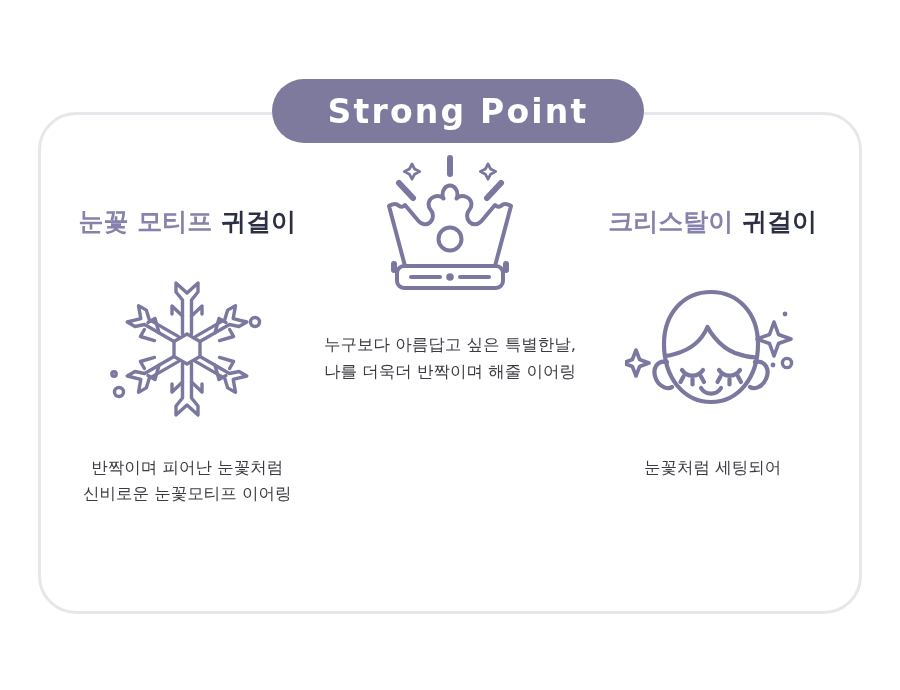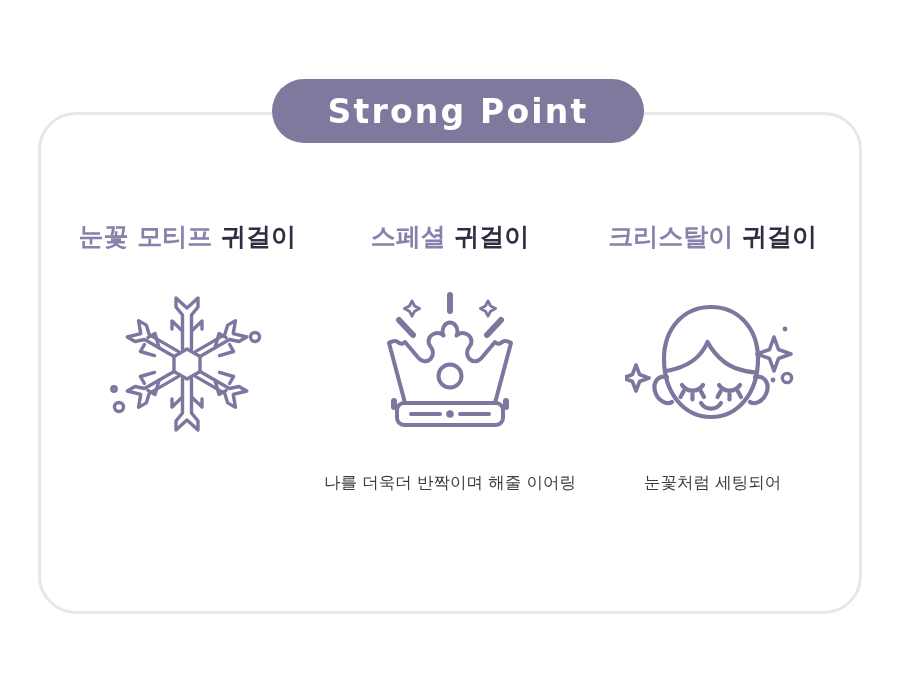--- a/index.html
+++ b/index.html
@@ -57,21 +57,21 @@
     font-weight: bold;
     letter-spacing: 2.2px;
     line-height: 1;
     font-family: "DejaVu Sans", "Liberation Sans", sans-serif;
   }
 
   
   .columns {
     position: absolute;
     left: 38px;
-    top: 128px;
+    top: 113px;
     width: 824px;
     height: 502px;
     display: flex;
     align-items: flex-start;
     justify-content: space-between;
     box-sizing: border-box;
     padding: 0 18px;
     z-index: 3;
   }
 
@@ -166,27 +166,27 @@
 
           <path d="M98 92.5 L127.4 109.5 L137 107.5 L144.8 112 L131.2 115.4 L133.5 128.4 L125.7 123.9 L122.8 114.4 L93.4 97.4"></path>
           <path d="M113 101.2 L117 115.5 L124 111.5"></path>
           <path d="M117.5 93.4 L131.6 97.5 L127.6 104.5"></path>
 
           <circle cx="153" cy="58" r="4.5"></circle>
           <circle cx="17" cy="128" r="4.5"></circle>
           <circle cx="12" cy="110" r="2.2"></circle>
         </svg>
       </div>
+      <div class="col-desc">
+        <span>반짝이며 피어난 눈꽃처럼</span>
+        <span>신비로운 눈꽃모티프 이어링</span>
+      </div>
     </div>
 
     <div class="col">
-      <div class="col-heading">
-        <span class="hl">스페셜</span>
-        <span class="dk">귀걸이</span>
-      </div>
       <div class="icon-wrap">
         <svg width="170" height="170" viewBox="0 0 170 170" fill="none" stroke="#7b78a0" stroke-width="4" stroke-linecap="round" stroke-linejoin="round">
 
           <path d="M85 16 L85 32" stroke-width="6"></path>
           <path d="M34 41 L48 56" stroke-width="6"></path>
           <path d="M136 41 L122 56" stroke-width="6"></path>
 
           <path d="M47 22 L49.6 27 L54.6 29.6 L49.6 32.2 L47 37.2 L44.4 32.2 L39.4 29.6 L44.4 27 Z" stroke-width="2.8"></path>
           <path d="M123 22 L125.6 27 L130.6 29.6 L125.6 32.2 L123 37.2 L120.4 32.2 L115.4 29.6 L120.4 27 Z" stroke-width="2.8"></path>
 
@@ -213,20 +213,21 @@
 
           <rect x="32" y="124" width="106" height="22" rx="7"></rect>
           <path d="M46 135 L75 135"></path>
           <path d="M95 135 L124 135"></path>
           <circle cx="85" cy="135" r="1.8" fill="#7b78a0"></circle>
           <path d="M29 122 L29 128" stroke-width="6"></path>
           <path d="M141 122 L141 128" stroke-width="6"></path>
         </svg>
       </div>
       <div class="col-desc">
+        <span>누구보다 아름답고 싶은 특별한날,</span>
         <span>나를 더욱더 반짝이며 해줄 이어링</span>
       </div>
     </div>
 
     <div class="col">
       <div class="col-heading">
         <span class="hl">크리스탈이</span>
         <span class="dk">귀걸이</span>
       </div>
       <div class="icon-wrap">

